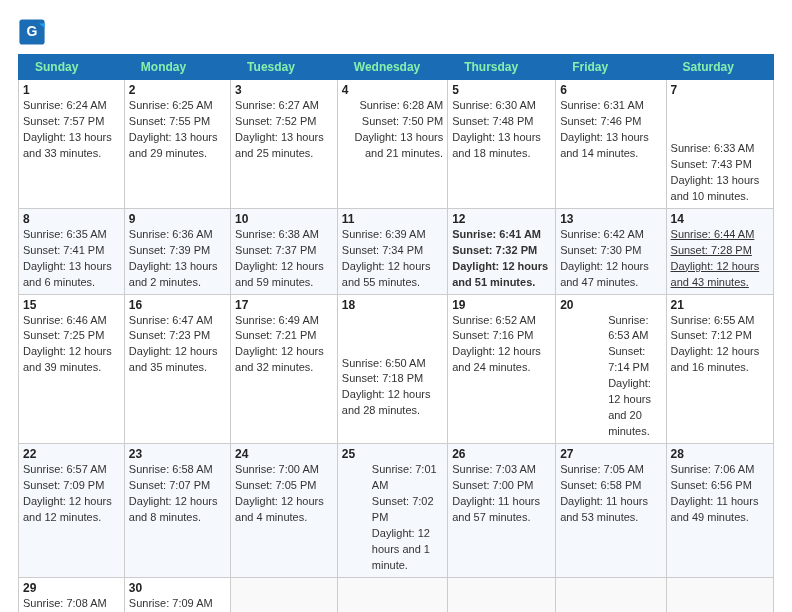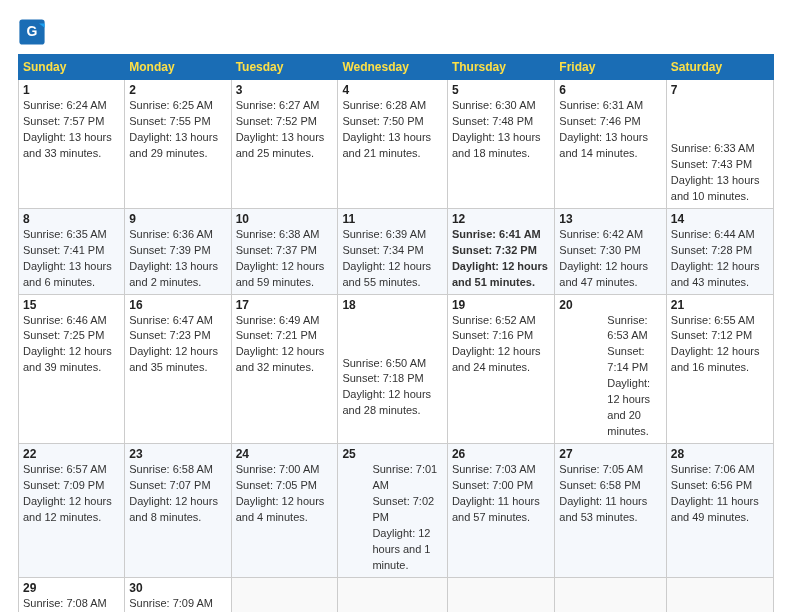--- a/index.html
+++ b/index.html
@@ -51,22 +51,22 @@
       font-size: 14px;
       color: #555;
     }
     .calendar {
       width: 100%;
       border-collapse: collapse;
       font-size: 10px;
     }
     .calendar thead tr th {
       background: #1a6db5;
-      color: #fde047;
-      padding: 5px 4px;
+      color: #86efac;
+      padding: 5px 16px;
       text-align: left;
       font-size: 12px;
       font-weight: bold;
       border: 1px solid #1a6db5;
     }
     .calendar tbody tr td {
       border: 1px solid #ccc;
       vertical-align: top;
       padding: 3px 4px;
       width: 113px;
@@ -143,21 +143,21 @@
 Daylight: 13 hours and 29 minutes.</div>
           </td>
           <td>
             <span class="day-num">3</span>
             <div class="day-detail" style="white-space: pre-line;">Sunrise: 6:27 AM
 Sunset: 7:52 PM
 Daylight: 13 hours and 25 minutes.</div>
           </td>
           <td>
             <span class="day-num">4</span>
-            <div class="day-detail" style="white-space: pre-line;">Sunrise: 6:28 AM
+            <div class="day-detail" style="white-space: pre-line; text-align: right;">Sunrise: 6:28 AM
 Sunset: 7:50 PM
 Daylight: 13 hours and 21 minutes.</div>
           </td>
           <td>
             <span class="day-num">5</span>
             <div class="day-detail" style="white-space: pre-line;">Sunrise: 6:30 AM
 Sunset: 7:48 PM
 Daylight: 13 hours and 18 minutes.</div>
           </td>
           <td>
@@ -205,21 +205,21 @@
 Daylight: 12 hours and 51 minutes.</div>
           </td>
           <td>
             <span class="day-num">13</span>
             <div class="day-detail" style="white-space: pre-line;">Sunrise: 6:42 AM
 Sunset: 7:30 PM
 Daylight: 12 hours and 47 minutes.</div>
           </td>
           <td>
             <span class="day-num">14</span>
-            <div class="day-detail" style="white-space: pre-line;">Sunrise: 6:44 AM
+            <div class="day-detail" style="white-space: pre-line; text-decoration: underline;">Sunrise: 6:44 AM
 Sunset: 7:28 PM
 Daylight: 12 hours and 43 minutes.</div>
           </td>
         </tr>
         <tr>
           <td>
             <span class="day-num">15</span>
             <div class="day-detail" style="white-space: pre-line;">Sunrise: 6:46 AM
 Sunset: 7:25 PM
 Daylight: 12 hours and 39 minutes.</div>

